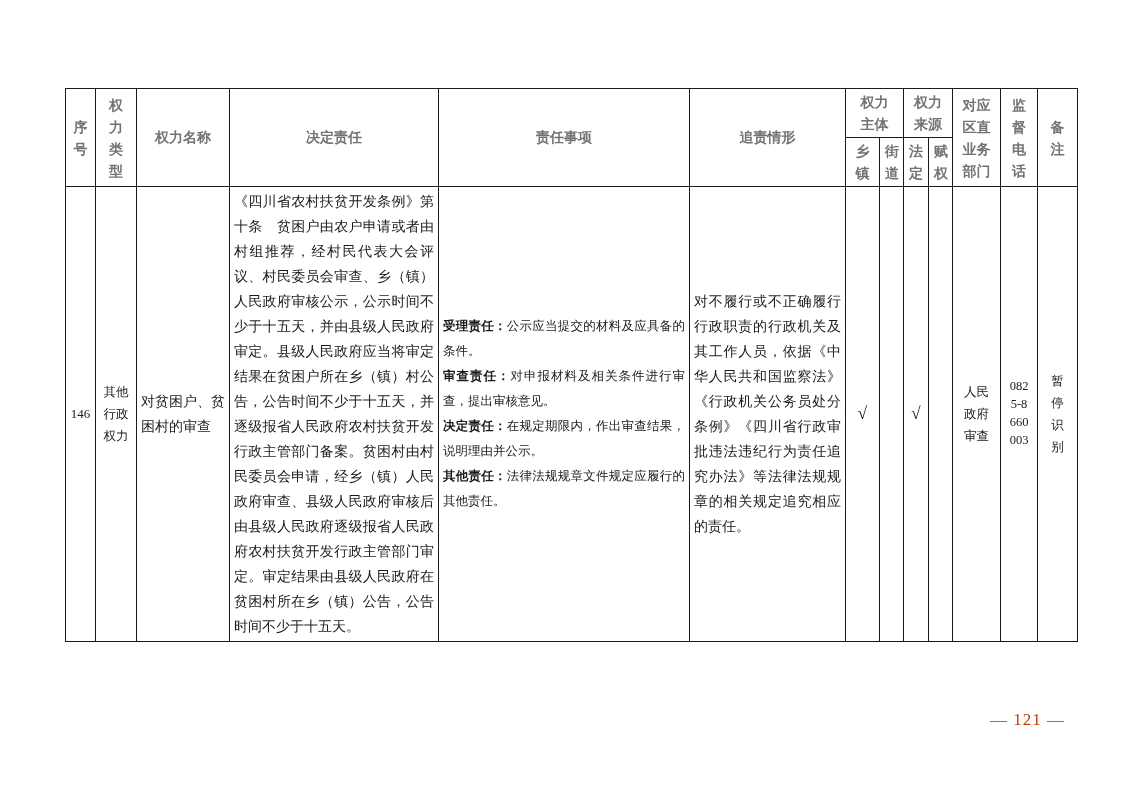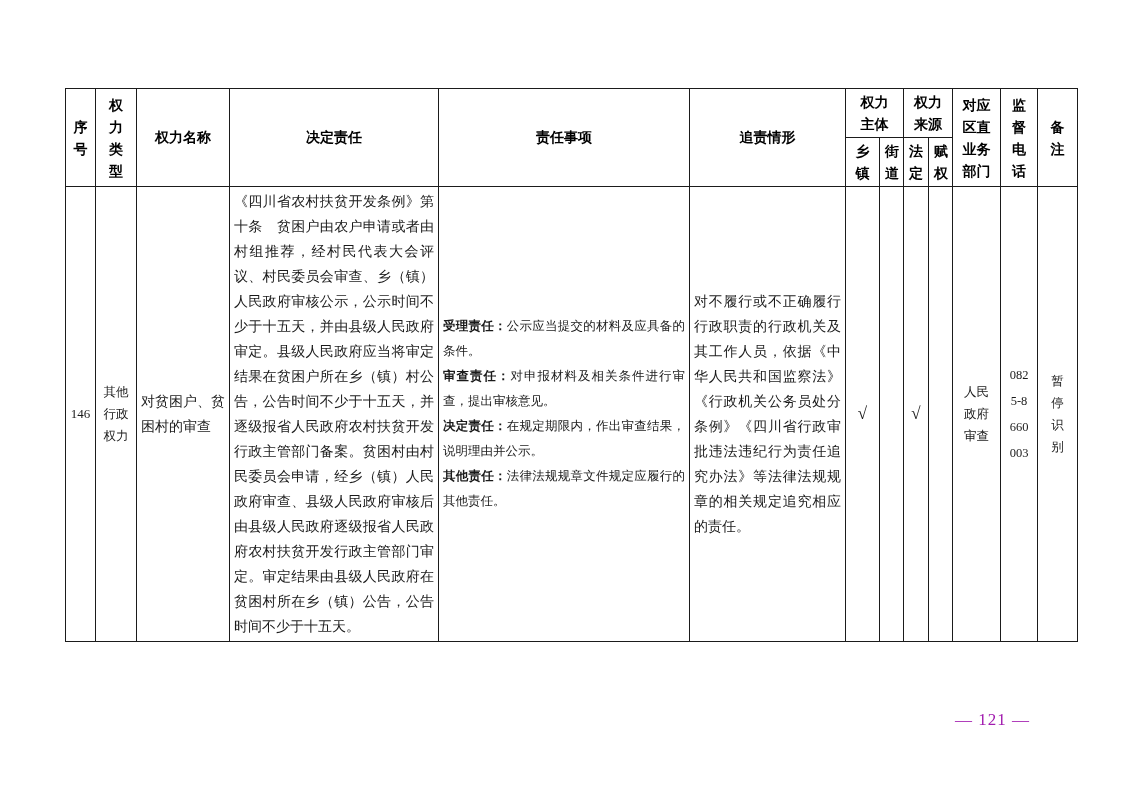--- a/index.html
+++ b/index.html
@@ -27,21 +27,21 @@
     padding: 2px 4px;
     vertical-align: middle;
     text-align: center;
     overflow: hidden;
   }
   thead th {
     font-family: "Liberation Sans", sans-serif;
     font-weight: bold;
     font-size: 14px;
     line-height: 21px;
-    color: #000000;
+    color: #737373;
   }
   tr.hdr-group { height: 45px; }
   tr.hdr-sub   { height: 44px; }
   tr.data-row  { height: 335px; }
   td {
     font-size: 12.5px;
     line-height: 22px;
   }
   
   .w1 { display: inline-block; width: 1.15em; line-height: 22px; }
@@ -58,33 +58,33 @@
     margin: 0;
     text-align: justify;
     line-height: 25px;
   }
   td.cell-duties p b { font-family: Liberation Serif, serif; }
   .check-mark { font-size: 17px; }
   .phone-text {
     display: inline-block;
     width: 22px;
     word-break: break-all;
-    line-height: 26px;
+    line-height: 18px;
     font-size: 12.5px;
   }
   .seq-text { font-size: 13px; margin-top: 16px; }
   .page-number {
     position: absolute;
     top: 710px;
     left: 955px;
     width: 110px;
-    text-align: left;
+    text-align: right;
     font-size: 17px;
     letter-spacing: 1px;
-    color: #a21caf;
+    color: #c2410c;
   }
 </style>
 </head>
 <body>
 
 <div class="page">
 
   <table class="power-table">
     <colgroup>
       <col style="width:30px">

